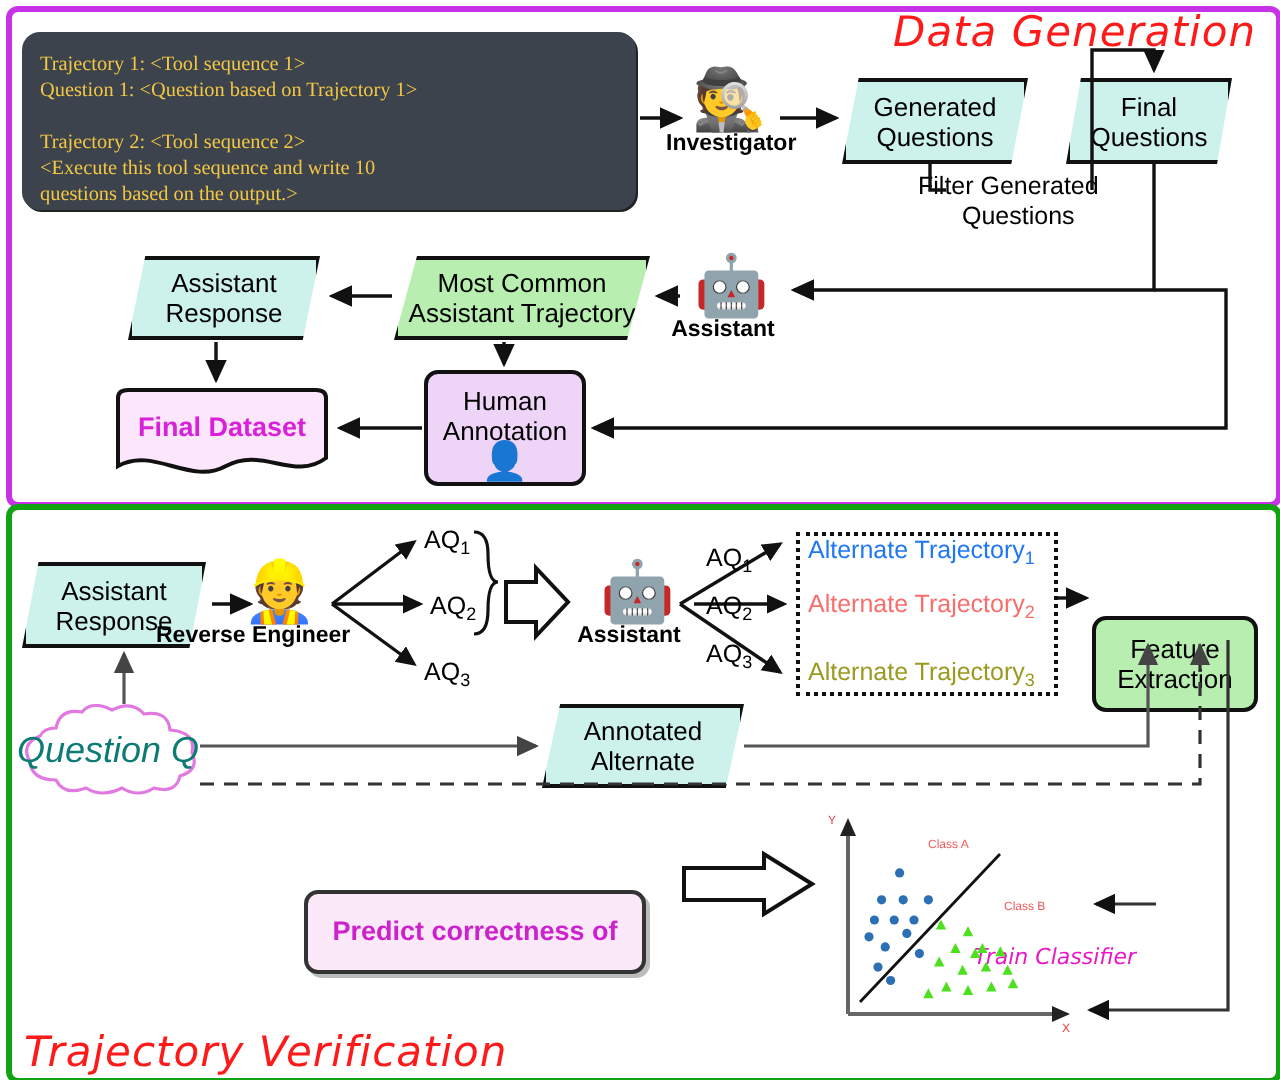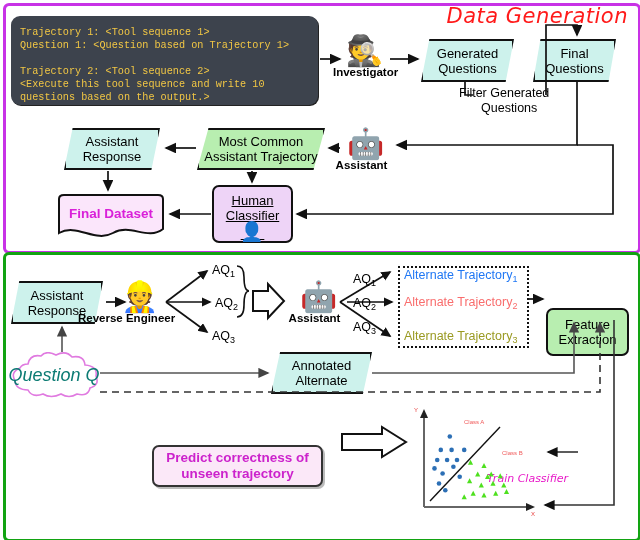--- a/index.html
+++ b/index.html
@@ -11,21 +11,21 @@
   #panel-tv{left:3px;top:252px;width:632px;height:284px;border:3px solid #12a312;}
 
   .panel-title{position:absolute;font-family:"DejaVu Sans",sans-serif;font-style:italic;
     color:#ff1a1a;font-size:21px;letter-spacing:.5px;white-space:nowrap;}
   #title-dg{right:12px;top:4px;}
   #title-tv{left:12px;bottom:2px;}
 
   
   #console{position:absolute;left:11px;top:16px;width:307px;height:89px;background:#3d434d;
     border-radius:9px;box-shadow:1px 1px 0 #222;}
-  #console pre{margin:0;padding:10px 9px;color:#f2c744;font-family:Liberation Mono, monospace;
+  #console pre{margin:0;padding:10px 9px;color:#f2c744;font-family:Liberation Serif, serif;
     font-size:10.2px;line-height:13.1px;white-space:pre;}
 
   
   .para{position:absolute;box-sizing:border-box;border:2px solid #111;
     display:flex;align-items:center;justify-content:center;text-align:center;
     font-size:13px;line-height:15px;color:#000;
     clip-path:polygon(9% 0,100% 0,91% 100%,0 100%);}
   .para .inner{transform:none;padding:0 4px;}
   .rbox{position:absolute;box-sizing:border-box;border:2px solid #111;border-radius:7px;
     display:flex;align-items:center;justify-content:center;text-align:center;
@@ -67,20 +67,21 @@
 </style>
 </head>
 <body>
 
 <div id="stage">
 
   <div class="panel" id="panel-dg"></div>
   <div class="panel" id="panel-tv"></div>
 
   <div class="panel-title" id="title-dg">Data Generation</div>
+  <div class="panel-title" id="title-tv">Trajectory Verification</div>
 
   <div id="console">
     <pre>Trajectory 1: &lt;Tool sequence 1&gt;
 Question 1: &lt;Question based on Trajectory 1&gt;
 
 Trajectory 2: &lt;Tool sequence 2&gt;
 &lt;Execute this tool sequence and write 10
 questions based on the output.&gt;</pre>
   </div>
 
@@ -118,24 +119,24 @@
     </div>
   </div>
 
   <div class="para cyan" style="left:64px;top:128px;width:96px;height:42px;">
     <div class="inner">
       <div>Assistant</div>
       <div>Response</div>
     </div>
   </div>
 
-  <div class="rbox purple" style="left:212px;top:185px;width:81px;height:58px;flex-direction:column;text-decoration:underline;">
+  <div class="rbox purple" style="left:212px;top:185px;width:81px;height:58px;flex-direction:column;">
     <div style="margin-top:4px;">
       <div>Human</div>
-      <div>Classifier</div>
+      <div>Annotation</div>
     </div>
     <span style="font-size:19px;line-height:16px;font-family:'DejaVu Sans',sans-serif;">👤</span>
   </div>
 
   <div id="final-dataset">
     <svg width="112" height="47" viewBox="0 0 112 47">
       <path d="M4,6 Q4,2 9,2 L103,2 Q108,2 108,6 L108,36
                C92,48 76,30 58,40 C40,50 22,30 4,40 Z" fill="#fbe6fb" stroke="#111" stroke-width="2"></path>
     </svg>
     <div class="txt">Final Dataset</div>
@@ -179,21 +180,20 @@
   <div class="rbox green" style="left:546px;top:284px;width:83px;height:48px;margin-top:24px;">
     <div>
       <div>Feature</div>
       <div>Extraction</div>
     </div>
   </div>
 
   <div id="pred">
     <div>
       <div>Predict correctness of</div>
-      <div>unseen trajectory</div>
     </div>
   </div>
 
   <div id="train-cls">Train Classifier</div>
 
   <svg class="ov" viewBox="0 0 640 540">
     <defs>
       <marker id="ah" markerWidth="7" markerHeight="7" refX="6" refY="3.2" orient="auto">
         <path d="M0,0 L7,3.2 L0,6.4 Z" fill="#111"></path>
       </marker>

